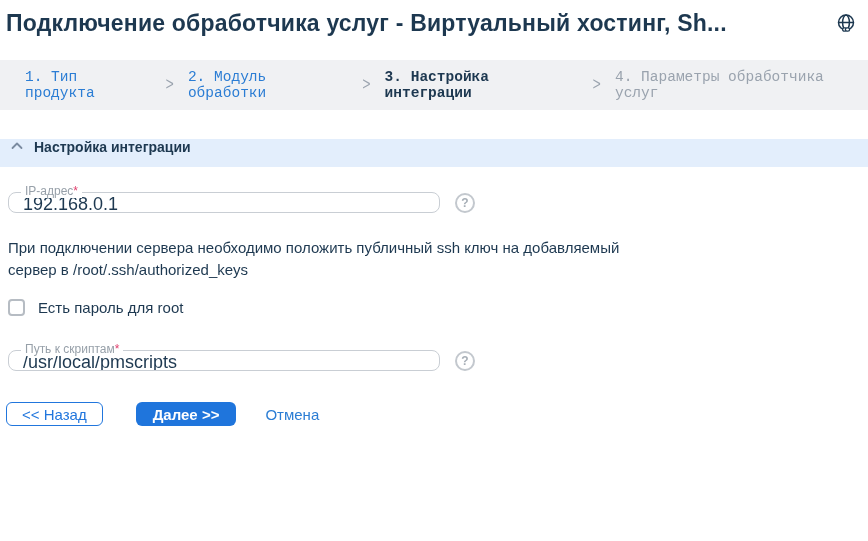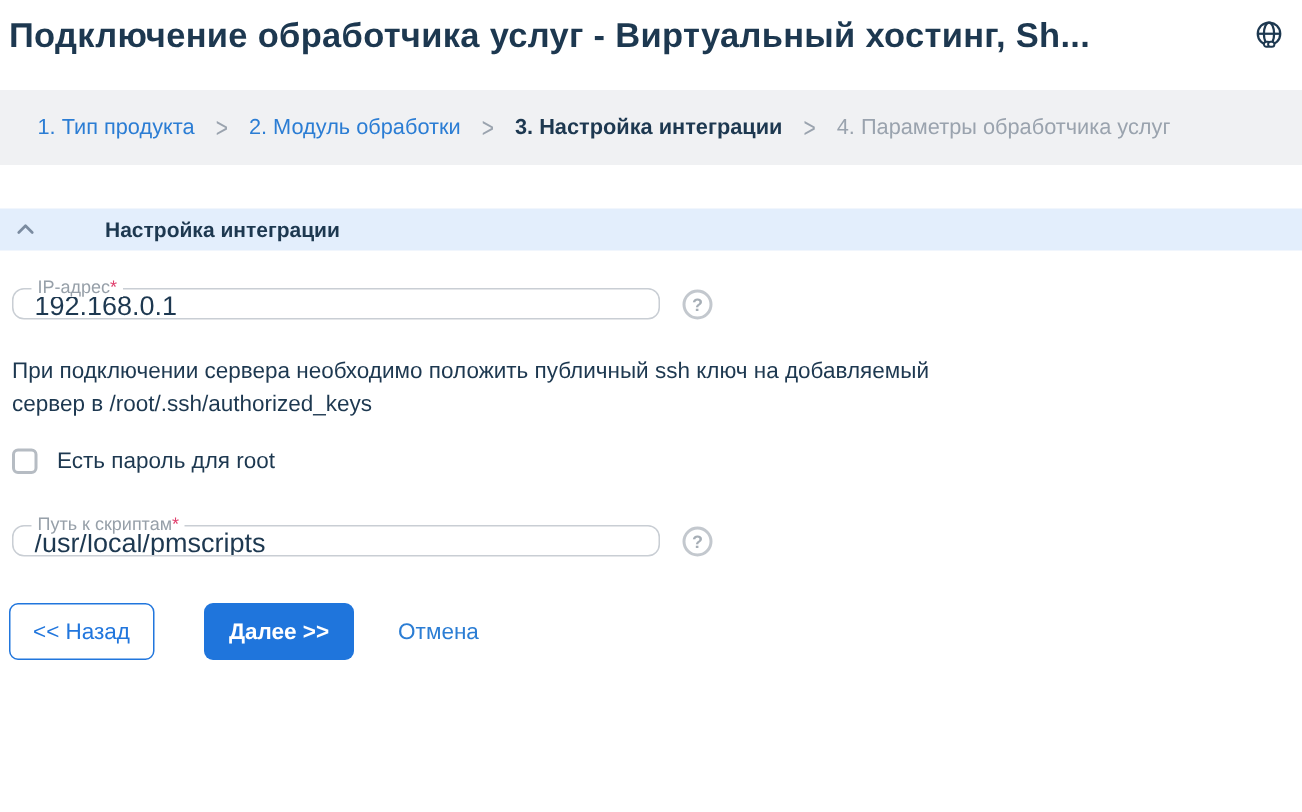--- a/index.html
+++ b/index.html
@@ -12,31 +12,32 @@
     font-size: 23px; font-weight: bold; color: #1d3850;
     white-space: nowrap; overflow: hidden; letter-spacing: 0.2px;
   }
   .title-icon { position: absolute; right: 10px; top: 12px; width: 24px; height: 24px; cursor: pointer; }
 
   
   .steps-bar {
     margin-top: 20px; height: 50px; background: #f0f1f3;
     display: flex; align-items: center; padding-left: 25px;
     font-size: 14.5px;
+    font-family: Liberation Mono, monospace;
   }
   .step { text-decoration: none; cursor: pointer; }
   .step.done { color: #2b7dd4; }
   .step.current { color: #1d3850; font-weight: bold; cursor: default; }
   .step.upcoming { color: #9aa3ae; cursor: default; }
   .step-sep { color: #9aa3ae; margin: 0 14px; font-size: 14px; transform: scaleY(1.3); display: inline-block; }
 
   
   .section-header {
     margin-top: 29px; height: 28px; background: #e3eefc;
-    display: flex; align-items: center; padding-left: 10px; cursor: pointer; gap: 36px;
+    display: flex; padding-left: 10px; cursor: pointer;
   }
   .section-chevron { width: 14px; height: 14px; margin-right: 10px; }
   .section-title { font-size: 14px; font-weight: bold; color: #1d3850; }
 
   
   .form { padding-left: 8px; }
   .field-row { display: flex; align-items: center; }
   .field-row.ip { margin-top: 25px; }
   .field-row.path { margin-top: 34px; }
   .outlined-field {
@@ -84,21 +85,21 @@
   .checkbox-row { margin-top: 18px; display: flex; align-items: center; cursor: pointer; }
   .checkbox {
     width: 17px; height: 17px; border: 2px solid #b6bcc3; border-radius: 4px;
     background: #fff; flex: 0 0 auto;
   }
   .checkbox-label { margin-left: 13px; font-size: 15px; color: #1d3850; }
 
   
   .footer { margin-top: 31px; padding-left: 6px; display: flex; align-items: center; }
   .btn { font-family: "Liberation Sans", sans-serif; font-size: 15px; border-radius: 6px;
-         height: 38px; cursor: pointer; }
+         height: 24px; cursor: pointer; }
   .btn-back {
     background: #fff; color: #2176dd; border: 1px solid #2176dd; padding: 0 15px;
   }
   .btn-next {
     background: #1f75dc; color: #ffffff; border: none; padding: 0 17px;
     margin-left: 33px; font-weight: bold;
   }
   .link-cancel {
     margin-left: 29px; color: #2b7dd4; font-size: 15px; cursor: pointer; text-decoration: none;
   }

